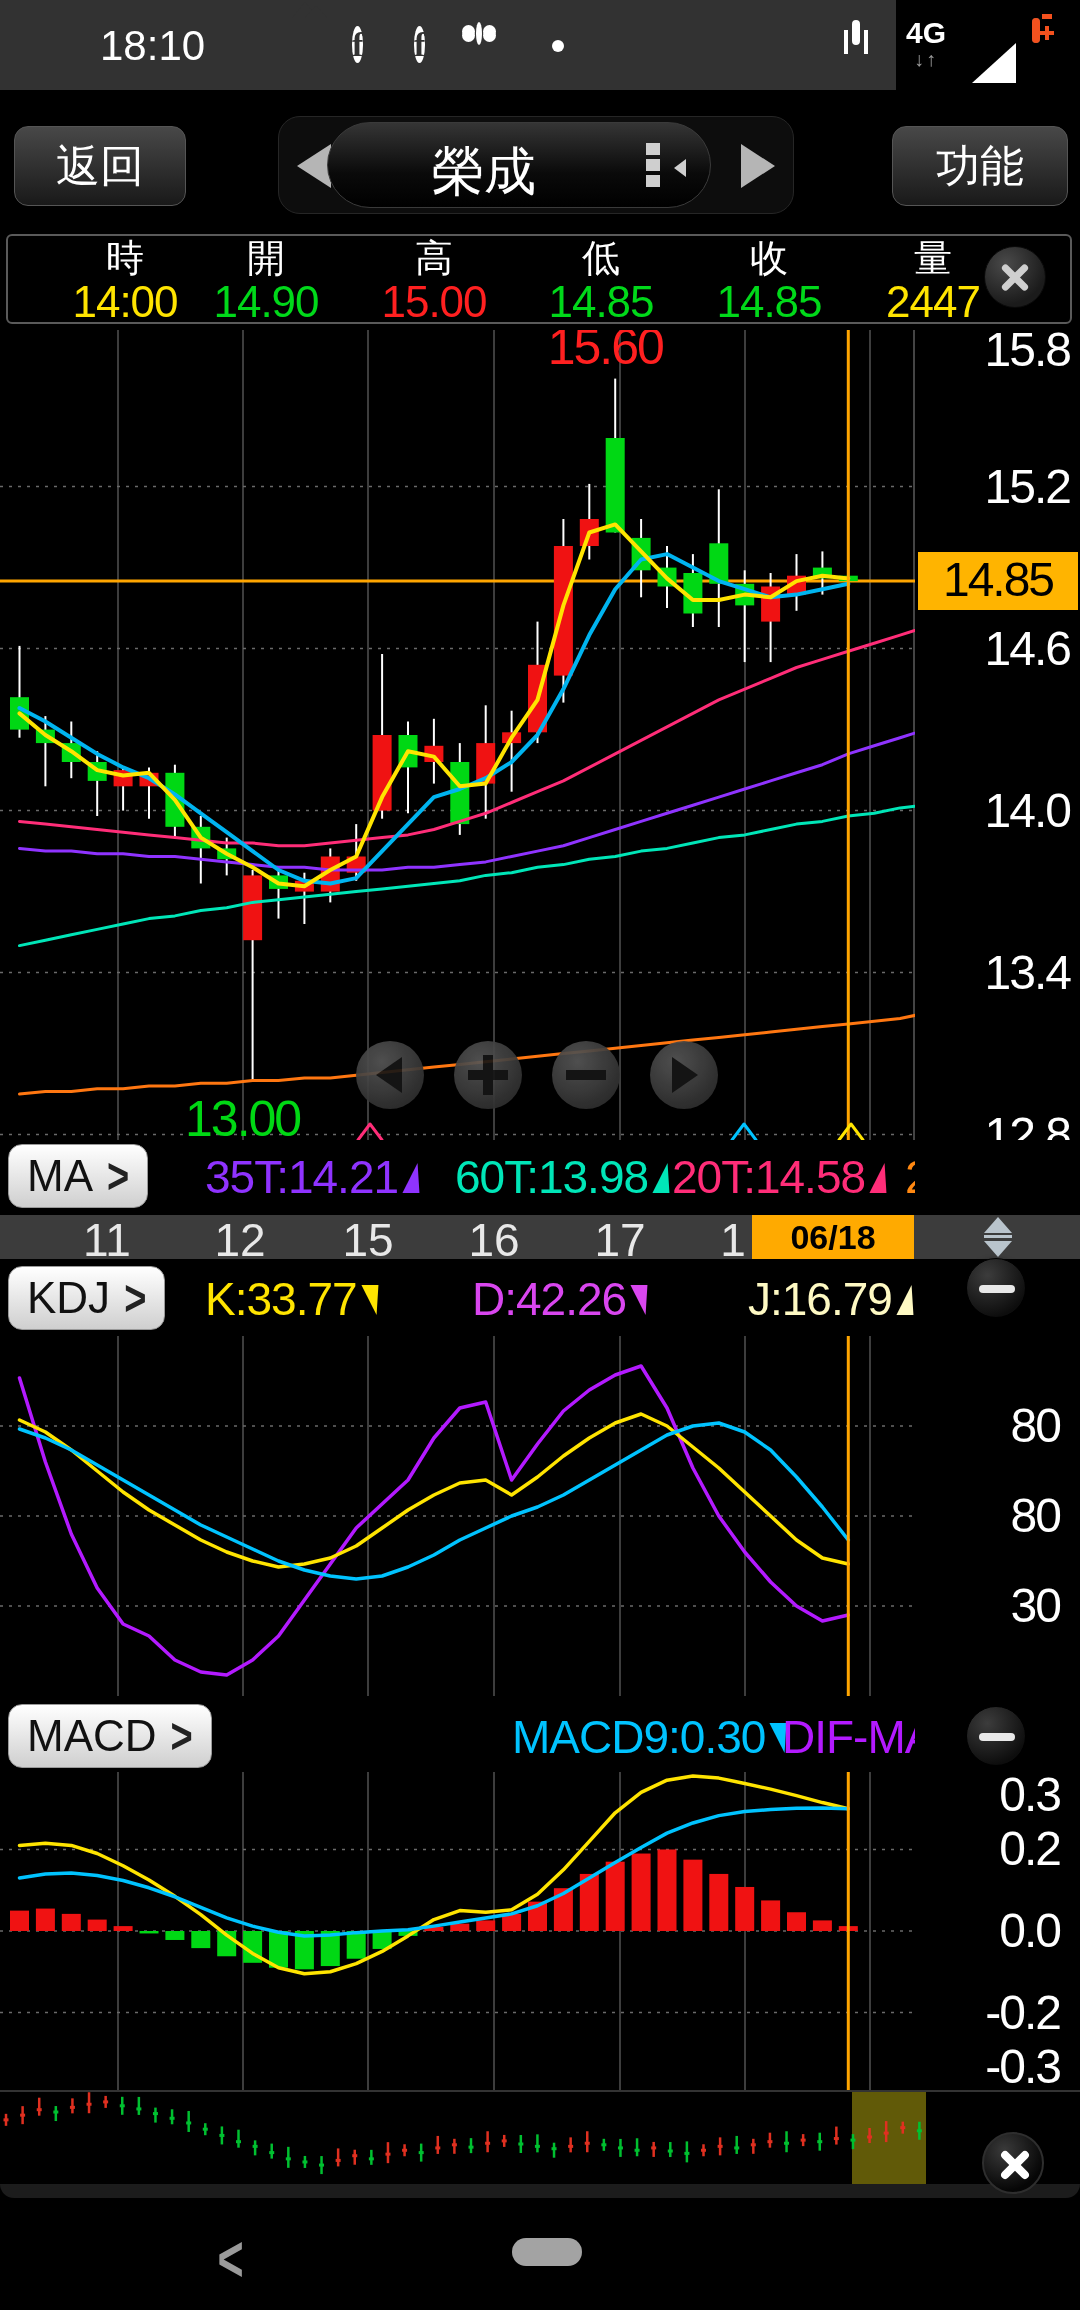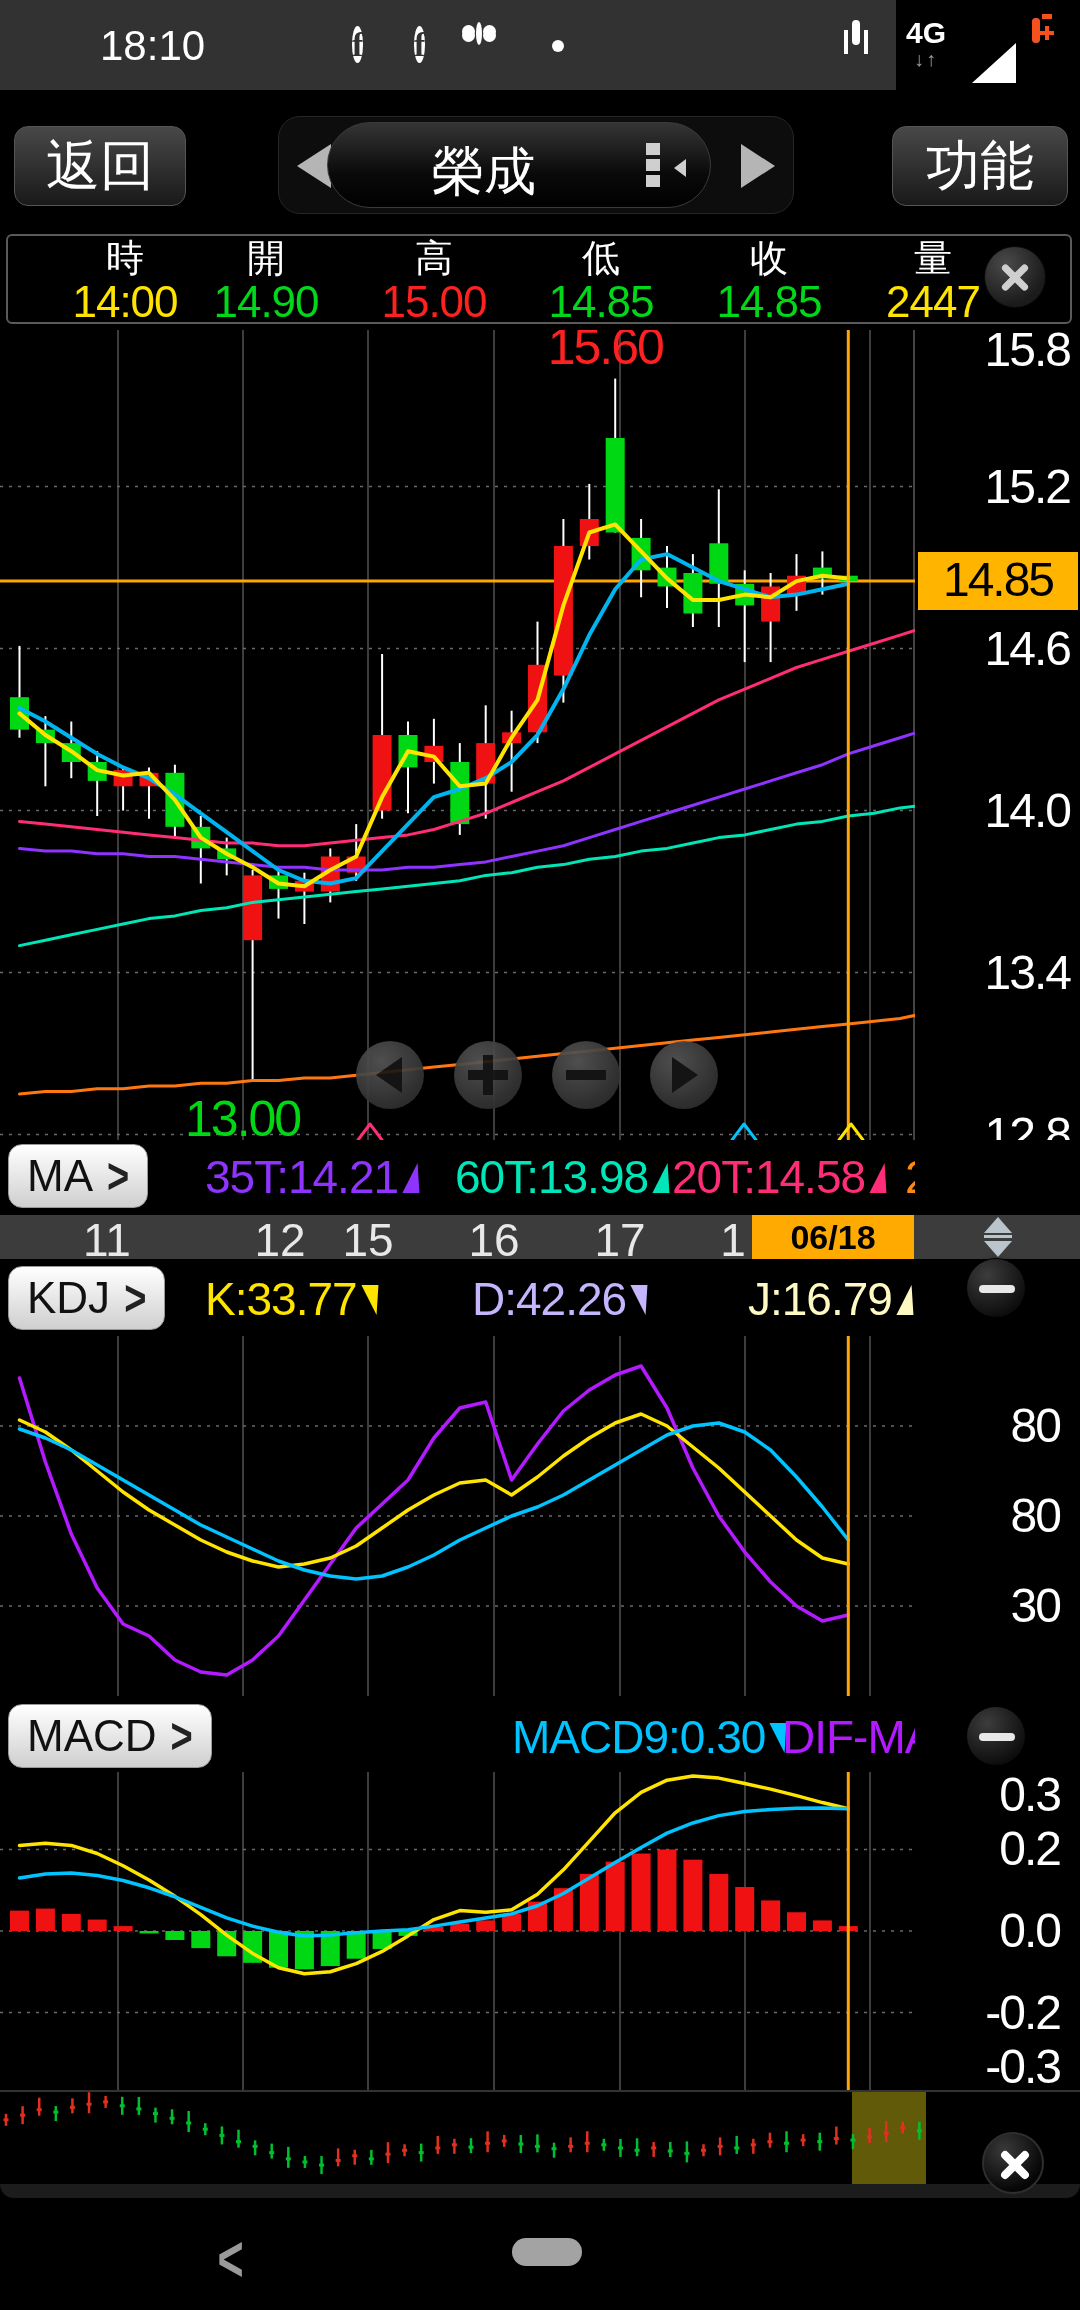--- a/index.html
+++ b/index.html
@@ -24,21 +24,21 @@
   .fourg{color:#fff;font-size:30px;font-weight:bold;line-height:26px;text-align:center;}
   .fourg small{display:block;color:#9a9a9a;font-size:20px;letter-spacing:2px;}
   .signal{width:0;height:0;border-left:44px solid transparent;border-bottom:40px solid #fff;}
   .battery{width:30px;height:44px;border:4px solid #f4511e;border-radius:5px;background:#555;position:relative;}
   .battery:before{content:"";position:absolute;left:6px;top:-8px;width:10px;height:5px;background:#f4511e;}
   .battery b{position:absolute;left:4px;top:9px;width:14px;height:4px;background:#f4511e;}
   .battery i{position:absolute;left:9px;top:4px;width:4px;height:14px;background:#f4511e;}
 
   
   .hbtn{position:absolute;top:126px;height:80px;background:linear-gradient(#484848,#191919);
-    border:1px solid #555;border-radius:14px;color:#fff;font-size:54px;text-align:center;padding:0;}
+    border:1px solid #555;border-radius:14px;color:#fff;font-size:44px;text-align:center;padding:0;}
   .title-group{position:absolute;left:278px;top:116px;width:516px;height:98px;background:#0d0d0d;
     border:1px solid #262626;border-radius:22px;}
   .tri{position:absolute;top:27px;width:0;height:0;}
   .tri.left{left:18px;border-top:22px solid transparent;border-bottom:22px solid transparent;border-right:34px solid #b5b5b5;}
   .tri.right{right:18px;border-top:22px solid transparent;border-bottom:22px solid transparent;border-left:34px solid #b5b5b5;}
   .title-pill{position:absolute;left:48px;top:5px;width:384px;height:86px;border-radius:43px;
     background:linear-gradient(#353535,#0a0a0a 60%,#000);border:1px solid #3a3a3a;color:#fff;}
   .title-pill .t{position:absolute;left:0;right:70px;top:14px;text-align:center;font-size:52px;}
   .grip{position:absolute;right:34px;top:20px;width:30px;height:48px;}
   .grip s{display:block;width:14px;height:12px;background:#cfcfcf;margin-bottom:4px;}
@@ -286,42 +286,42 @@
         <div class="ind-item" style="left: 205px; color: rgb(143, 51, 255);"><span>35T:14.21</span><span class="arr up"></span></div>
         <div class="ind-item" style="left: 455px; color: rgb(0, 230, 184);"><span>60T:13.98</span><span class="arr up"></span></div>
         <div class="ind-item" style="left: 672px; color: rgb(255, 45, 120);"><span>20T:14.58</span><span class="arr up"></span></div>
         <div class="ind-item" style="left: 905px; color: rgb(255, 136, 17);"><span>2</span></div>
       </div>
   </div>
 
   <div class="time-axis">
     <div id="time-labels">
         <div class="t-label" style="left: 107px;">11</div>
-        <div class="t-label" style="left: 240px; margin-left: 40px;">12</div>
+        <div class="t-label" style="left: 240px;">12</div>
         <div class="t-label" style="left: 368px;">15</div>
         <div class="t-label" style="left: 494px;">16</div>
         <div class="t-label" style="left: 620px;">17</div>
         <div class="t-label" style="left: 733px;">1</div>
       </div>
     <div class="date-box">06/18 14:00</div>
     <div class="sort-icon">
         <span class="u"></span>
         <span class="m"></span>
         <span class="d"></span>
       </div>
   </div>
 
   <div class="row-strip" style="top:1262px;height:72px">
     <div class="pill-btn">
       <span>KDJ</span>
         <span class="chv">&gt;</span>
     </div>
     <div id="kdj-items" style="position:absolute;left:0;top:0;width:915px;height:72px;overflow:hidden">
         <div class="ind-item" style="left: 205px; color: rgb(255, 228, 0);"><span>K:33.77</span><span class="arr down"></span></div>
-        <div class="ind-item" style="left: 472px; color: #c4b5fd;"><span>D:42.26</span><span class="arr down"></span></div>
+        <div class="ind-item" style="left: 472px; color: #d946ef;"><span>D:42.26</span><span class="arr down"></span></div>
         <div class="ind-item" style="left: 748px; color: #fef9c3;"><span>J:16.79</span><span class="arr up"></span></div>
       </div>
   </div>
   <div class="minus-btn" style="left:966px;top:1258px">
       <i></i>
     </div>
 
   <svg id="kdj-svg" class="chart-abs" style="top:1336px" width="915" height="360">
       <line x1="118" y1="0" x2="118" y2="360" stroke="#3d3d3d" stroke-width="2"></line>
       <line x1="243" y1="0" x2="243" y2="360" stroke="#3d3d3d" stroke-width="2"></line>

